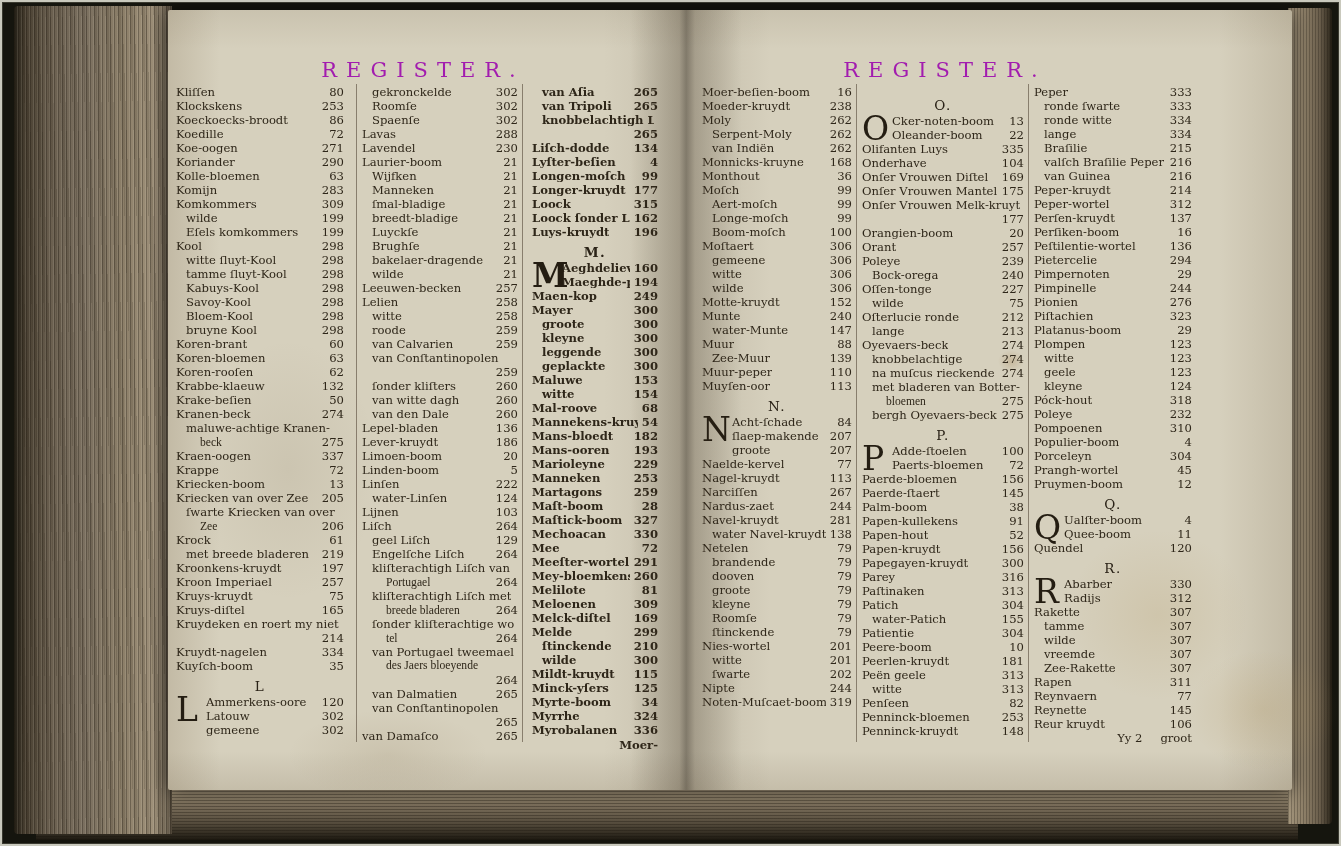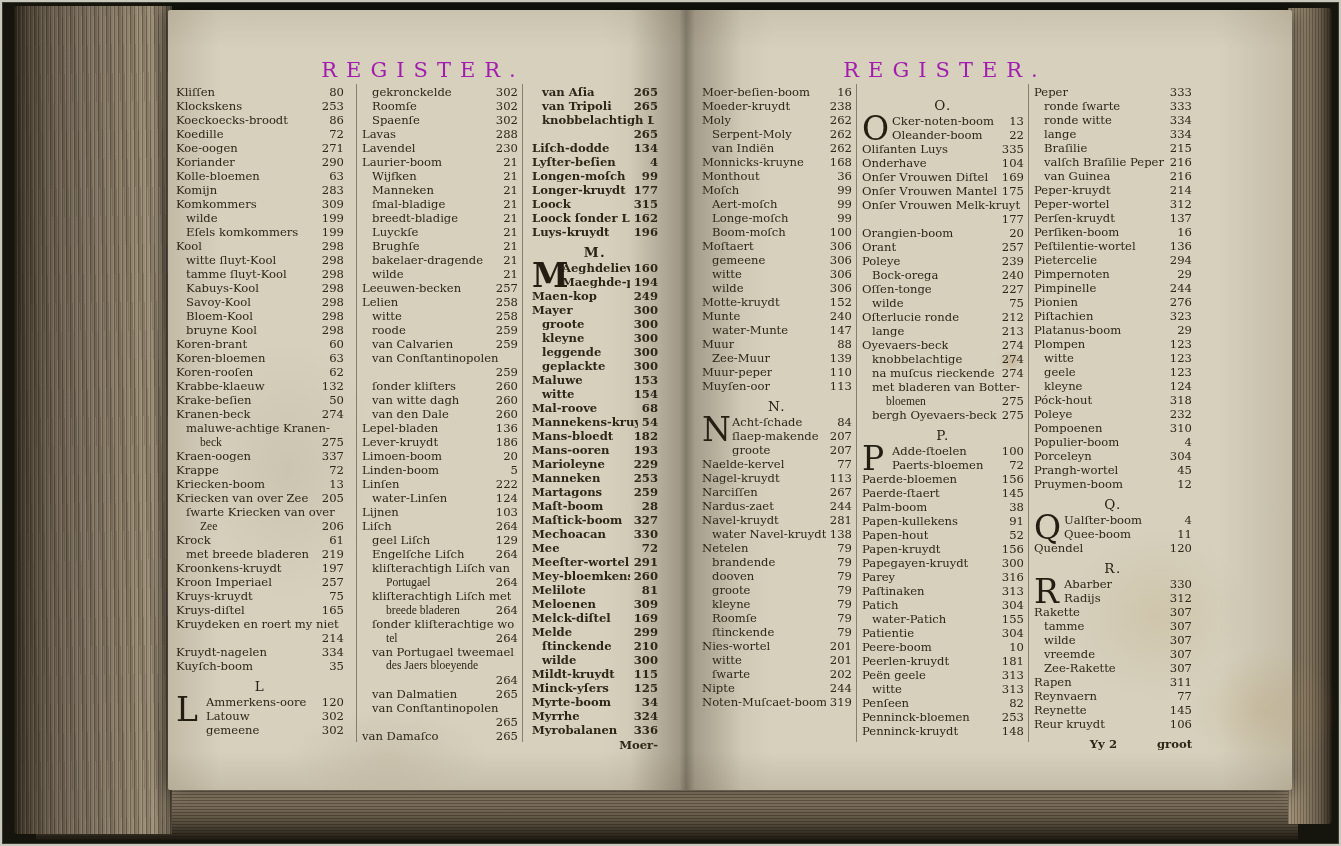--- a/index.html
+++ b/index.html
@@ -83,21 +83,21 @@
   .line{display:flex;justify-content:space-between;align-items:baseline;height:14px;line-height:14px;white-space:nowrap;}
   .ent{flex:0 1 auto;overflow:hidden;}
   .num{flex:none;margin-left:4px;}
   .ind1{padding-left:10px;}
   .ind2{padding-left:24px;font-family:Liberation Serif, serif;}
   .sect{text-align:center;height:16px;line-height:16px;margin:5px 0 1px;font-size:13.5px;letter-spacing:1.5px;color:#2a2217;}
   .col > .sect:first-child{margin-top:12px;}
   .dcgroup{position:relative;padding-left:30px;}
   .dropcap{position:absolute;left:0;top:0;font-size:33px;line-height:29px;color:#241d12;}
   .catch{justify-content:flex-end;margin-top:1px;}
-  .sig{justify-content:flex-end;gap:36px;margin-top:6px;font-weight:bold;}
+  .sig{justify-content:flex-end;gap:14px;margin-top:0;}
 </style>
 </head>
 <body>
 
 <div class="photo">
   <div class="edges-bottom"></div>
   <div class="edges-left"></div>
   <div class="edges-right"></div>
 
   <div class="paper">

